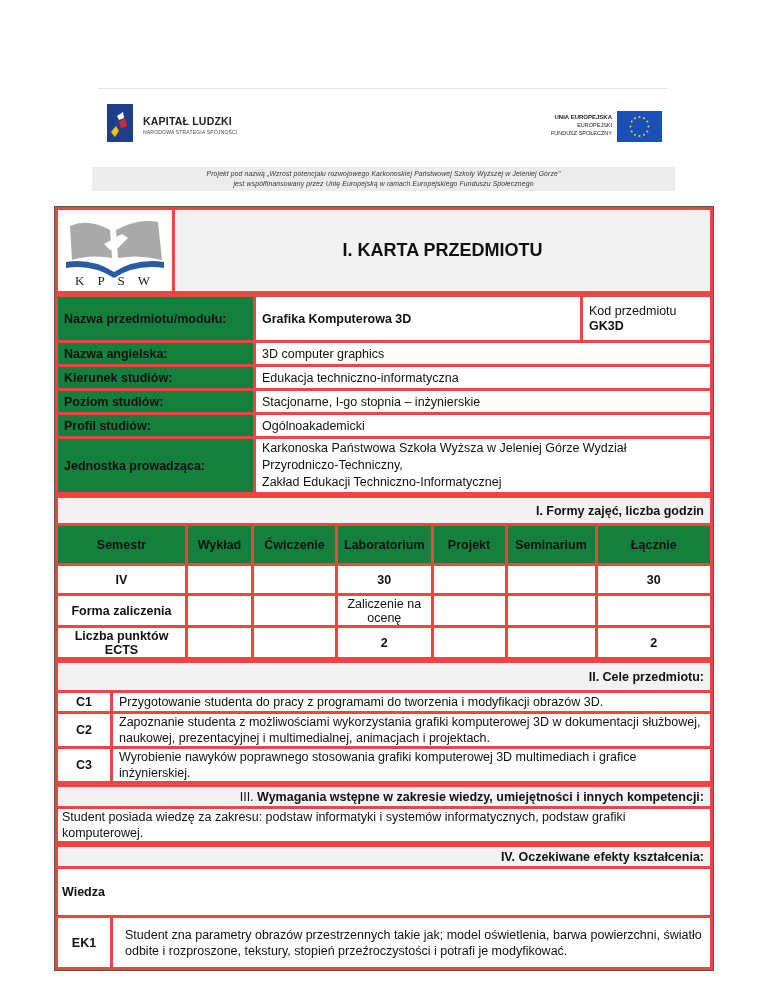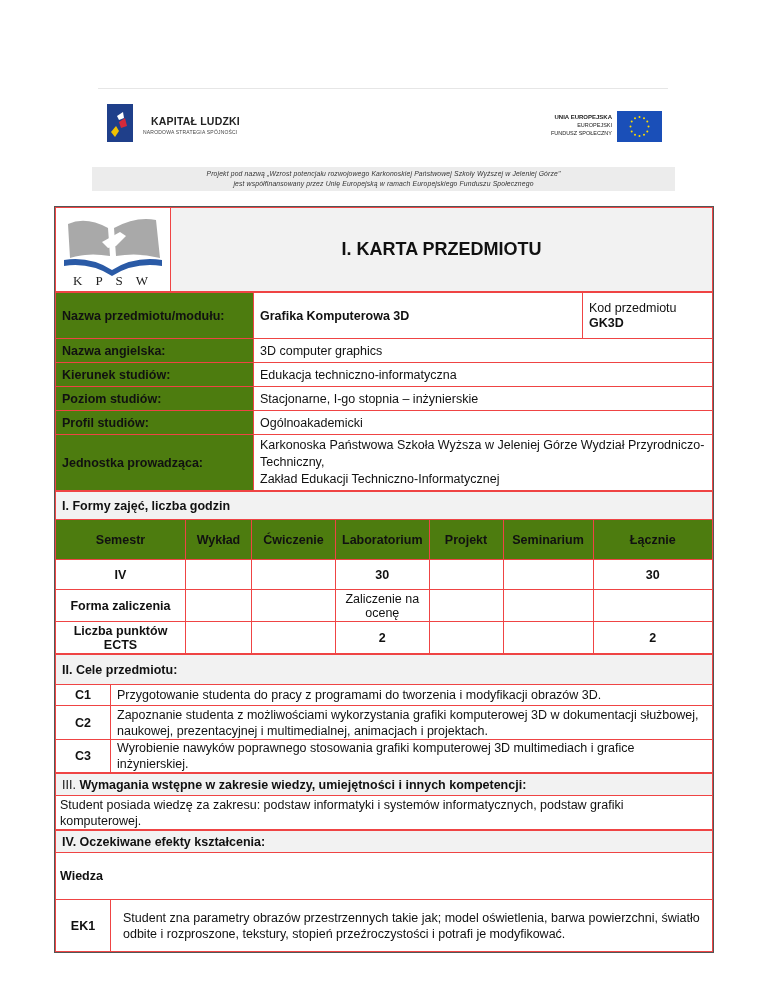--- a/index.html
+++ b/index.html
@@ -2,35 +2,35 @@
 <html><head>
 <meta charset="utf-8">
 <style>
   html, body { margin:0; padding:0; background:#ffffff; }
   body { width:768px; height:994px; position:relative; overflow:hidden; font-family:"Liberation Sans", sans-serif; color:#111; }
 
   
   .banner-line { position:absolute; left:98px; top:88px; width:570px; height:1px; background:#e6e6e6; }
   .kl-logo { position:absolute; left:107px; top:104px; width:150px; height:40px; }
   .kl-flag { position:absolute; left:0; top:0; width:26px; height:38px; background:#1f3f8a; }
-  .kl-title { position:absolute; left:36px; top:11px; font-size:10.5px; font-weight:bold; color:#222; letter-spacing:0.2px; white-space:nowrap;margin-left:8px; }
+  .kl-title { position:absolute; left:36px; top:11px; font-size:10.5px; font-weight:bold; color:#222; letter-spacing:0.2px; white-space:nowrap; }
   .kl-sub { position:absolute; left:36px; top:25px; font-size:5px; color:#444; white-space:nowrap; letter-spacing:0.2px; }
   .eu-block { position:absolute; left:520px; top:111px; width:142px; height:32px; }
   .eu-text { position:absolute; right:50px; top:2px; text-align:right; font-size:5.5px; line-height:8px; color:#222; white-space:nowrap; }
   .eu-text b { font-size:6px; }
   .eu-flag { position:absolute; right:0; top:0; width:45px; height:31px; background:#1a4fb8; }
   .project-bar { position:absolute; left:92px; top:167px; width:583px; height:24px; background:#ececec; text-align:center; font-size:6.8px; font-style:italic; line-height:10px; color:#333; padding-top:2px; box-sizing:border-box; letter-spacing:0.15px; }
 
   
   .card { position:absolute; left:54px; top:206px; width:660px; border:1px solid #555; box-sizing:border-box; background:#f2f2f2; }
   table { border-collapse:collapse; width:100%; }
-  td { border:1px solid #ef4444; padding:0 6px; font-size:12.5px; vertical-align:middle; }
-  .lbl { background:#4d7c0f; font-weight:bold; }
+  td { border:3px solid #ef4444; padding:0 6px; font-size:12.5px; vertical-align:middle; }
+  .lbl { background:#15803d; font-weight:bold; }
   .val { background:#ffffff; }
-  .sec { background:#f2f2f2; text-align:left; font-weight:bold; }
+  .sec { background:#f2f2f2; text-align:right; font-weight:bold; }
   .c { text-align:center; }
   .b { font-weight:bold; }
   .logo-cell { width:114px; height:78px; padding:0; background:#fff; position:relative; }
   .title-cell { text-align:center; font-weight:bold; font-size:18px; background:#f2f2f2; }
   .kpsw { position:absolute; left:0; bottom:2px; width:100%; text-align:center; font-family:"Liberation Serif", serif; font-size:13px; letter-spacing:5px; color:#222; }
 </style>
 </head>
 <body>
 
 <div class="banner-line"></div>

